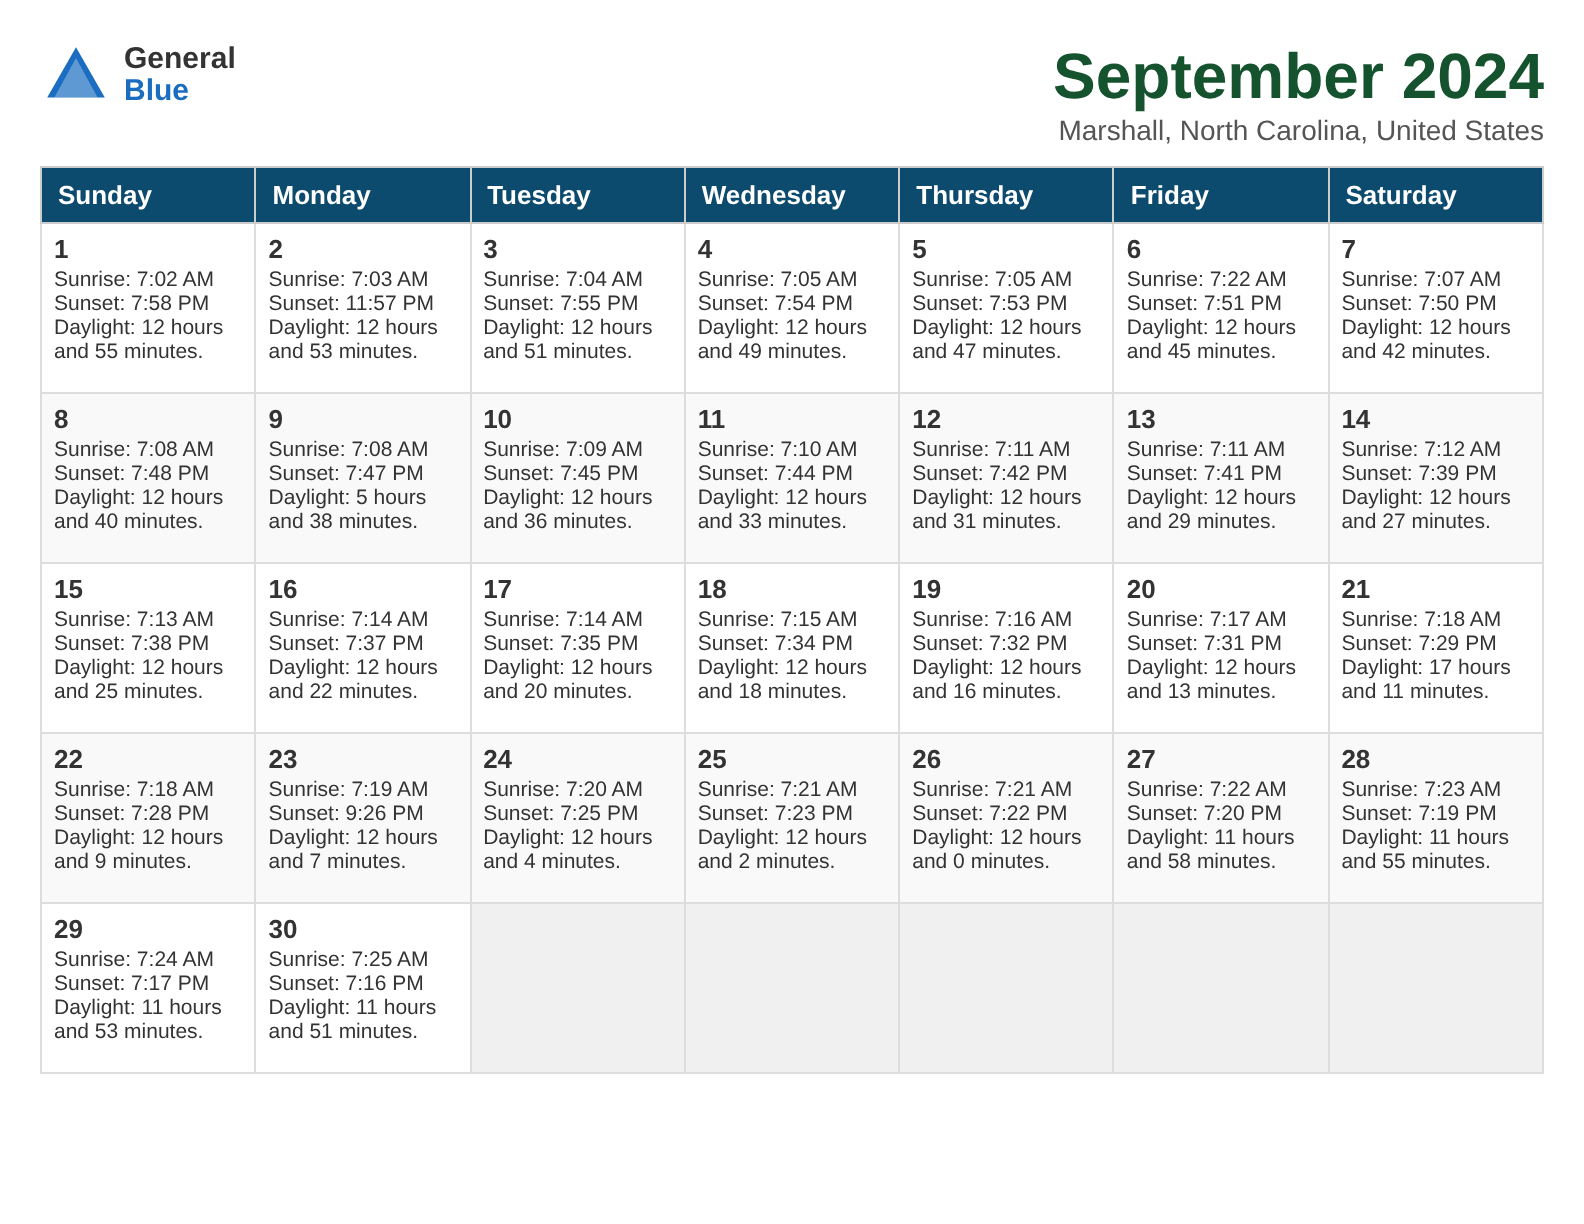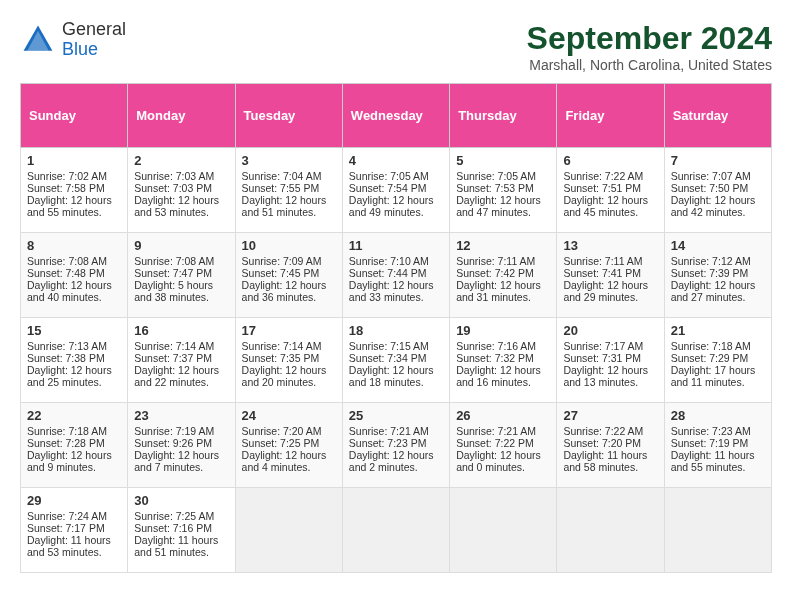--- a/index.html
+++ b/index.html
@@ -15,22 +15,22 @@
       justify-content: space-between;
       align-items: flex-start;
       margin-bottom: 10px;
     }
     .logo {
       display: flex;
       align-items: center;
       gap: 6px;
     }
     .logo-text {
-      font-size: 18px;
-      font-weight: normal;
+      font-size: 15px;
+      font-weight: bold;
       line-height: 1.1;
     }
     .logo-text .general { color: #333; }
     .logo-text .blue { color: #1a6dc0; }
     .logo-icon {
       width: 36px;
       height: 36px;
     }
     .title-block {
       text-align: right;
@@ -44,24 +44,24 @@
       font-size: 14px;
       color: #555;
       text-align: right;
     }
     table {
       width: 100%;
       border-collapse: collapse;
       table-layout: fixed;
     }
     thead th {
-      background-color: #ec4899;
+      background-color: #0c4a6e;
       color: #fff;
       text-align: left;
-      padding: 24px 8px;
+      padding: 6px 8px;
       font-size: 13px;
       font-weight: bold;
       border: 1px solid #ccc;
     }
     tbody td {
       border: 1px solid #ddd;
       vertical-align: top;
       padding: 5px 6px;
       font-size: 10.5px;
       color: #333;
@@ -109,21 +109,21 @@
       <th>Tuesday</th>
       <th>Wednesday</th>
       <th>Thursday</th>
       <th>Friday</th>
       <th>Saturday</th>
     </tr>
   </thead>
   <tbody id="calendar-body">
   <tr>
         <td><span class="day-num">1</span><span>Sunrise: 7:02 AM</span><br><span>Sunset: 7:58 PM</span><br><span>Daylight: 12 hours and 55 minutes.</span></td>
-        <td><span class="day-num">2</span><span>Sunrise: 7:03 AM</span><br><span>Sunset: 7:03 PM</span><br><span>Daylight: 12 hours and 53 minutes.</span></td>
+        <td><span class="day-num">2</span><span>Sunrise: 7:03 AM</span><br><span>Sunset: 11:57 PM</span><br><span>Daylight: 12 hours and 53 minutes.</span></td>
         <td><span class="day-num">3</span><span>Sunrise: 7:04 AM</span><br><span>Sunset: 7:55 PM</span><br><span>Daylight: 12 hours and 51 minutes.</span></td>
         <td><span class="day-num">4</span><span>Sunrise: 7:05 AM</span><br><span>Sunset: 7:54 PM</span><br><span>Daylight: 12 hours and 49 minutes.</span></td>
         <td><span class="day-num">5</span><span>Sunrise: 7:05 AM</span><br><span>Sunset: 7:53 PM</span><br><span>Daylight: 12 hours and 47 minutes.</span></td>
         <td><span class="day-num">6</span><span>Sunrise: 7:22 AM</span><br><span>Sunset: 7:51 PM</span><br><span>Daylight: 12 hours and 45 minutes.</span></td>
         <td><span class="day-num">7</span><span>Sunrise: 7:07 AM</span><br><span>Sunset: 7:50 PM</span><br><span>Daylight: 12 hours and 42 minutes.</span></td>
       </tr>
       <tr>
         <td><span class="day-num">8</span><span>Sunrise: 7:08 AM</span><br><span>Sunset: 7:48 PM</span><br><span>Daylight: 12 hours and 40 minutes.</span></td>
         <td><span class="day-num">9</span><span>Sunrise: 7:08 AM</span><br><span>Sunset: 7:47 PM</span><br><span>Daylight: 5 hours and 38 minutes.</span></td>
         <td><span class="day-num">10</span><span>Sunrise: 7:09 AM</span><br><span>Sunset: 7:45 PM</span><br><span>Daylight: 12 hours and 36 minutes.</span></td>

